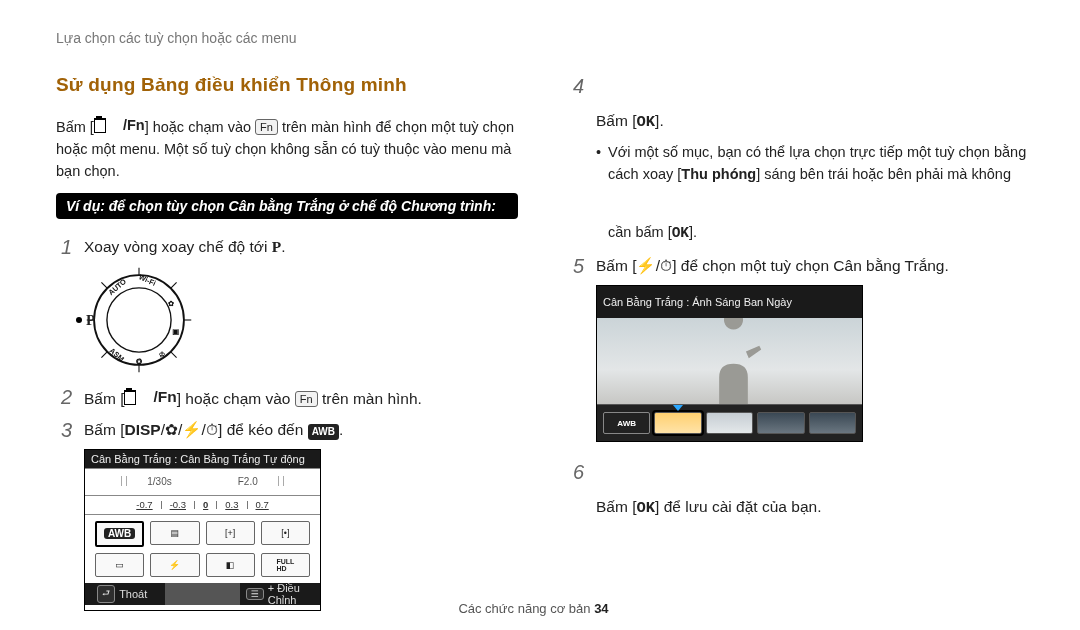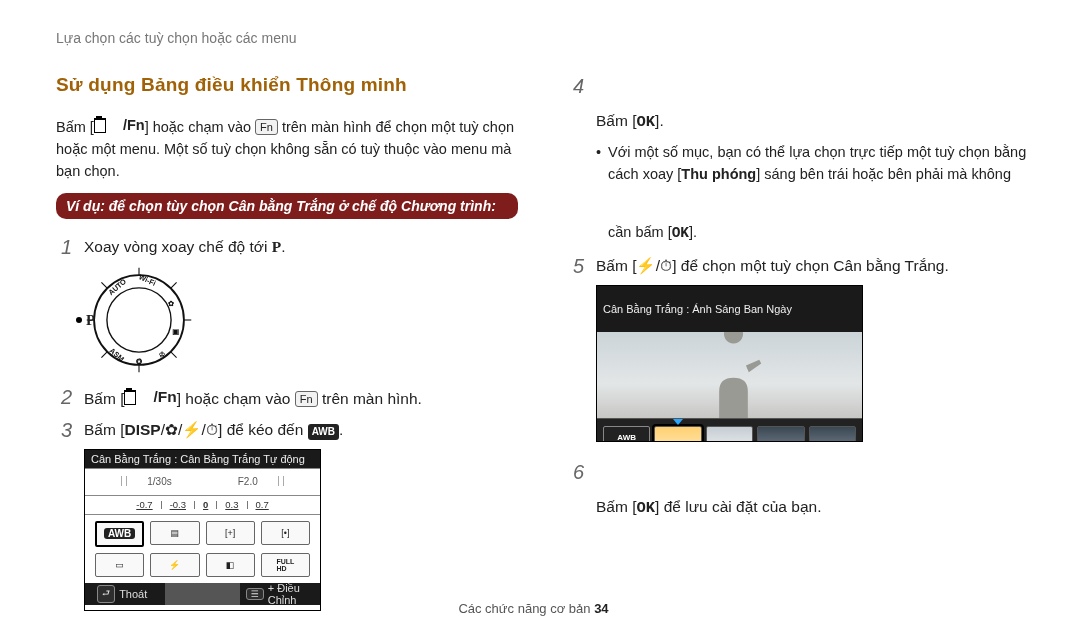--- a/index.html
+++ b/index.html
@@ -58,26 +58,26 @@
     vertical-align: -1px;
   }
   .trash-glyph {
     width: 10px; height: 12px; border: 1px solid #000; border-top-width: 2px;
     display: inline-block; position: relative;
   }
   .trash-glyph::before{
     content:""; position:absolute; top:-4px; left:1px; width:6px; height:2px; background:#000;
   }
   .example-bar {
-    background: #7f1d1d;
+    background: #000000;
     color: #fff;
     font-size: 14px;
     font-weight: 600;
     font-style: italic;
-    border-radius: 10px;
+    border-radius: 4px;
     padding: 5px 10px;
     margin: 10px 0 16px 0;
   }
   .step {
     display: flex;
     gap: 12px;
     font-size: 15.5px;
     line-height: 1.6;
     margin-bottom: 6px;
   }
@@ -174,21 +174,21 @@
     border-radius:3px; font-size:9px; background:#2e2e2e;
   }
   .pill-awb{
     display:inline-block; padding:0 4px; border-radius:3px;
     background:#222; color:#fff; font-size:10px; font-weight:700;
   }
 
   
   .camera-ui2 { width: 265px; height: 155px; margin-left:28px; }
   .camera-ui2 .topbar {
-    font-size: 11px; padding: 17px 6px;
+    font-size: 11px; padding: 10px 6px;
     background:#1a1a1a; color:#eee;
   }
   .camera-ui2 .photo {
     height: 86px;
     background: linear-gradient(to bottom, #cbd4d8 0%, #e3e6e7 60%, #c7c7c4 100%);
     position:relative; overflow:hidden; border-bottom:1px solid #555;
   }
   .silhouette {
     position:absolute; left:50%; bottom:0; transform:translateX(-45%);
     width:70px; height:86px;

